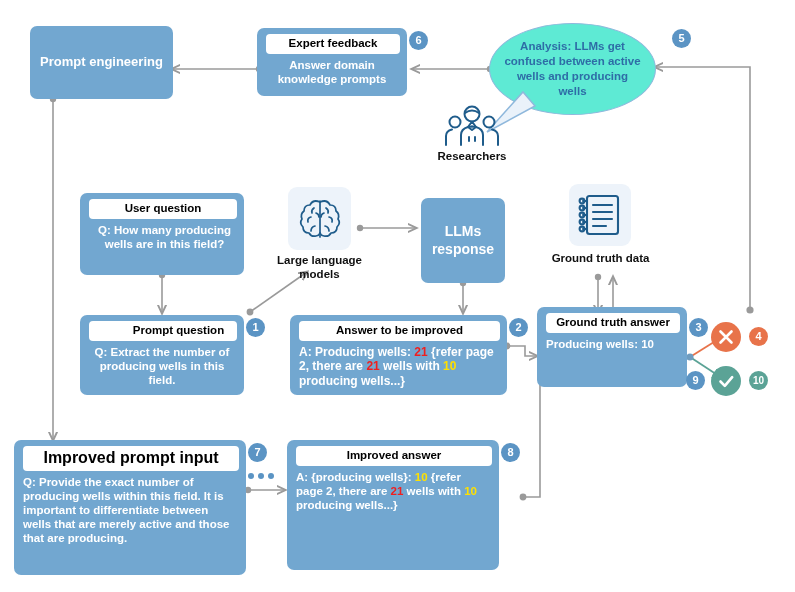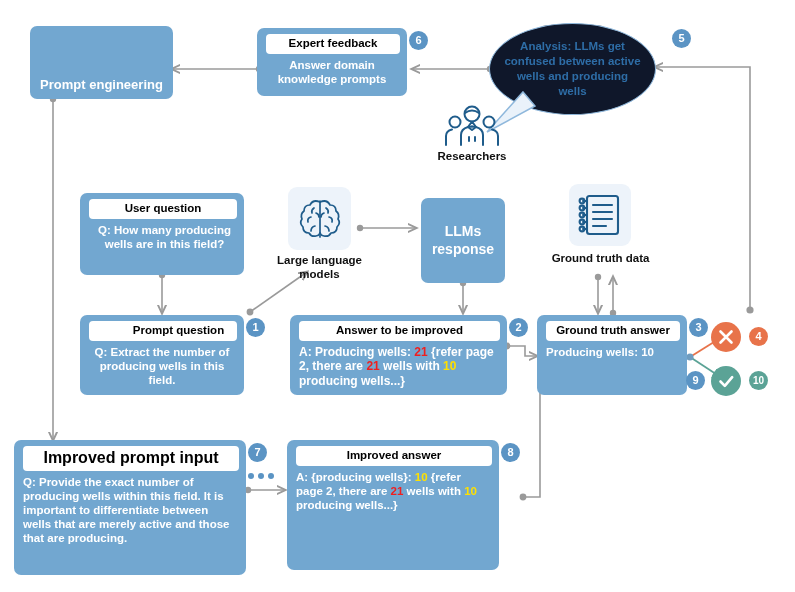--- a/index.html
+++ b/index.html
@@ -96,21 +96,21 @@
     text-align: center;
     font-size: 11.5px;
     font-weight: bold;
     color: #101010;
     line-height: 1.2;
   }
 
   
   .bubble {
     position: absolute;
-    background: #0f172a;
+    background: #5eead4;
     border: 1.5px solid #8FB8DC;
     border-radius: 50%;
     display: flex;
     align-items: center;
     justify-content: center;
     text-align: center;
     color: #2E6DA6;
     font-weight: bold;
     font-size: 11.5px;
     line-height: 1.3;
@@ -205,21 +205,21 @@
       <circle cx="248" cy="490" r="3.2" fill="#9A9A9A" stroke="none"></circle>
     </g>
 
     <g fill="none">
       <line x1="690" y1="357" x2="722" y2="337" stroke="#E8734A" stroke-width="1.8" marker-end="url(#ahO)"></line>
       <line x1="690" y1="357" x2="722" y2="378" stroke="#5BA396" stroke-width="1.8" marker-end="url(#ahT)"></line>
       <circle cx="690" cy="357" r="3.6" fill="#6E9CBF"></circle>
     </g>
   </svg>
 
-  <div class="box plain" style="left:30px; top:26px; width:143px; height:73px; font-size:13px; line-height:1.25;justify-content:flex-end;">
+  <div class="box plain" style="left:30px; top:26px; width:143px; height:73px; font-size:13px; line-height:1.25;">
     <span>Prompt engineering</span>
   </div>
 
   <div class="box" style="left:257px; top:28px; width:150px; height:68px;">
     <div class="hdr" style="font-size:11.5px;">Expert feedback</div>
     <div class="body c-center" style="font-size:11.5px;">Answer domain knowledge prompts</div>
   </div>
   <div class="badge" style="left:409px; top:31px;">6</div>
 
   <div class="bubble" style="left:489px; top:23px; width:167px; height:92px;">
@@ -291,21 +291,21 @@
     <div class="body c-center" style="font-size:11.5px;">Q: Extract the number of producing wells in this field.</div>
   </div>
   <div class="badge" style="left:246px; top:318px;">1</div>
 
   <div class="box" style="left:290px; top:315px; width:217px; height:80px;">
     <div class="hdr" style="font-size:11.5px;">Answer to be improved</div>
     <div class="body c-left" style="font-size:12px;"><span>A: Producing wells: </span><span class="num-red">21</span><span> {refer page 2, there are </span><span class="num-red">21</span><span> wells with </span><span class="num-yel">10</span><span> producing wells...}</span></div>
   </div>
   <div class="badge" style="left:509px; top:318px;">2</div>
 
-  <div class="box" style="left:537px; top:315px; width:150px; height:80px;">
+  <div class="box" style="left:537px; top:307px; width:150px; height:80px;">
     <div class="hdr" style="font-size:11.5px;">Ground truth answer</div>
     <div class="body c-left" style="font-size:11.5px;">Producing wells: 10</div>
   </div>
   <div class="badge" style="left:689px; top:318px;">3</div>
 
   <div class="mark cross" style="left:711px; top:322px;">
     <svg width="18" height="18" viewBox="0 0 18 18" xmlns="http://www.w3.org/2000/svg">
       <path d="M3.5 3.5 L14.5 14.5 M14.5 3.5 L3.5 14.5" stroke="#ffffff" stroke-width="2.6" stroke-linecap="round"></path>
     </svg>
   </div>

